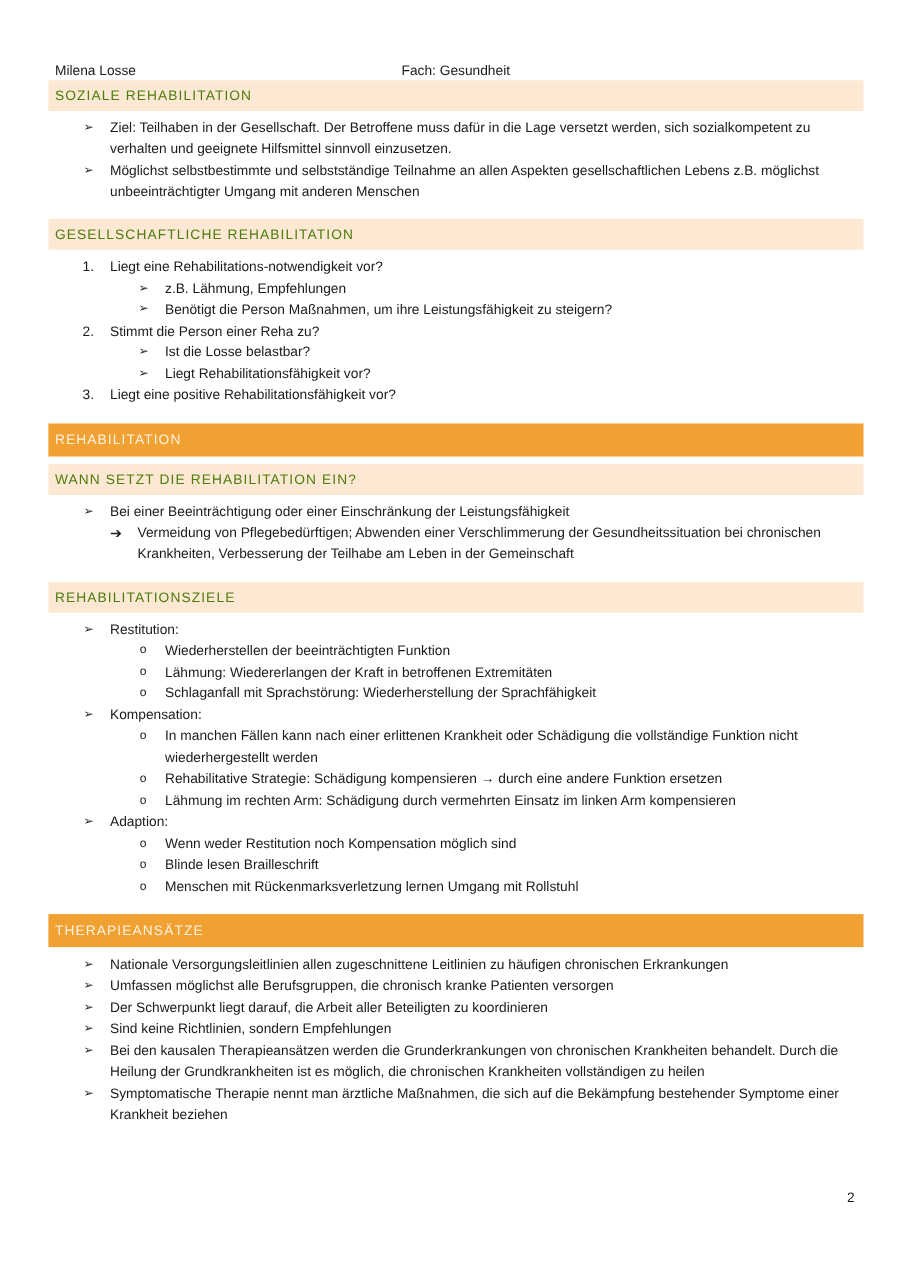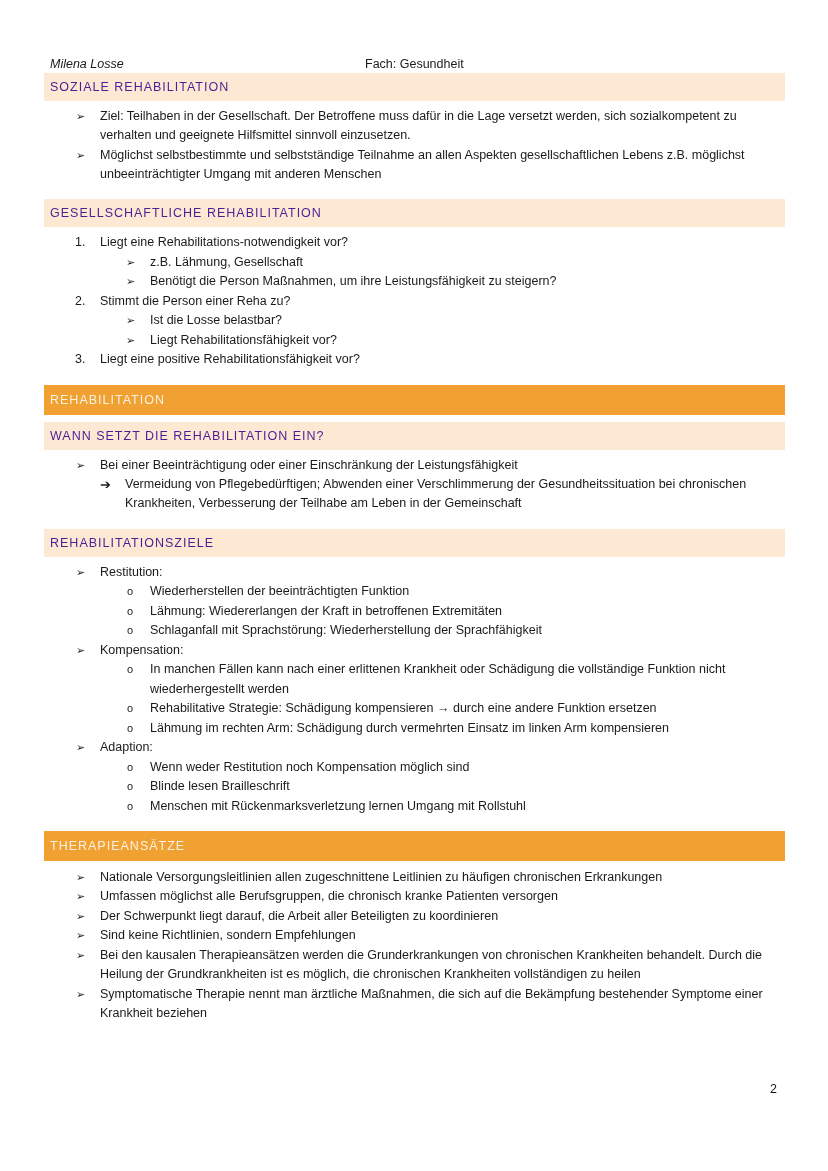--- a/index.html
+++ b/index.html
@@ -1,22 +1,22 @@
 <!DOCTYPE html>
 <html><head>
 <meta charset="utf-8">
 <style>
   html, body { margin:0; padding:0; background:#ffffff; }
   body { width:828px; height:1171px; position:relative; font-family:"Liberation Sans", sans-serif; color:#1a1a1a; font-size:12.5px; }
   .page { position:absolute; left:0; top:0; width:828px; height:1171px; }
   .header { position:absolute; top:57px; left:50px; width:740px; height:16px; font-size:12.5px; }
-  .header .author { position:absolute; left:0; top:0;font-style:italic; }
+  .header .author { position:absolute; left:0; top:0; }
   .header .subject { position:absolute; left:315px; top:0; }
   .band { position:absolute; left:44px; width:741px; height:28px; box-sizing:border-box; padding-left:6px; line-height:28px; font-size:12.5px; letter-spacing:1px; text-transform:uppercase; }
-  .band.light { background:#fde8d3; color:#4c1d95; }
+  .band.light { background:#fde8d3; color:#4d7c0f; }
   .band.dark { background:#f0a131; color:#fdf1e1; height:30px; line-height:30px; }
   .block { position:absolute; left:0; width:828px; }
   .row { position:absolute; line-height:19.5px; white-space:nowrap; }
   .bullet { position:absolute; width:14px; text-align:left; font-size:11px; }
   .txt { position:absolute; }
   .pagenum { position:absolute; left:770px; top:1082px; font-size:12.5px; }
 </style>
 </head>
 <body>
 
@@ -35,21 +35,21 @@
     <span class="row bullet" style="left:76px;top:146px">➢</span>
     <span class="row txt" style="left:100px;top:146px">Möglichst selbstbestimmte und selbstständige Teilnahme an allen Aspekten gesellschaftlichen Lebens z.B. möglichst</span>
     <span class="row txt" style="left:100px;top:165px">unbeeinträchtigter Umgang mit anderen Menschen</span>
   </div>
 
   <div class="band light" style="top:199px">GESELLSCHAFTLICHE REHABILITATION</div>
   <div class="block">
     <span class="row txt" style="left:75px;top:233px">1.</span>
     <span class="row txt" style="left:100px;top:233px">Liegt eine Rehabilitations-notwendigkeit vor?</span>
     <span class="row bullet" style="left:126px;top:253px">➢</span>
-    <span class="row txt" style="left:150px;top:253px">z.B. Lähmung, Gesellschaft</span>
+    <span class="row txt" style="left:150px;top:253px">z.B. Lähmung, Empfehlungen</span>
     <span class="row bullet" style="left:126px;top:272px">➢</span>
     <span class="row txt" style="left:150px;top:272px">Benötigt die Person Maßnahmen, um ihre Leistungsfähigkeit zu steigern?</span>
     <span class="row txt" style="left:75px;top:292px">2.</span>
     <span class="row txt" style="left:100px;top:292px">Stimmt die Person einer Reha zu?</span>
     <span class="row bullet" style="left:126px;top:311px">➢</span>
     <span class="row txt" style="left:150px;top:311px">Ist die Losse belastbar?</span>
     <span class="row bullet" style="left:126px;top:331px">➢</span>
     <span class="row txt" style="left:150px;top:331px">Liegt Rehabilitationsfähigkeit vor?</span>
     <span class="row txt" style="left:75px;top:350px">3.</span>
     <span class="row txt" style="left:100px;top:350px">Liegt eine positive Rehabilitationsfähigkeit vor?</span>

